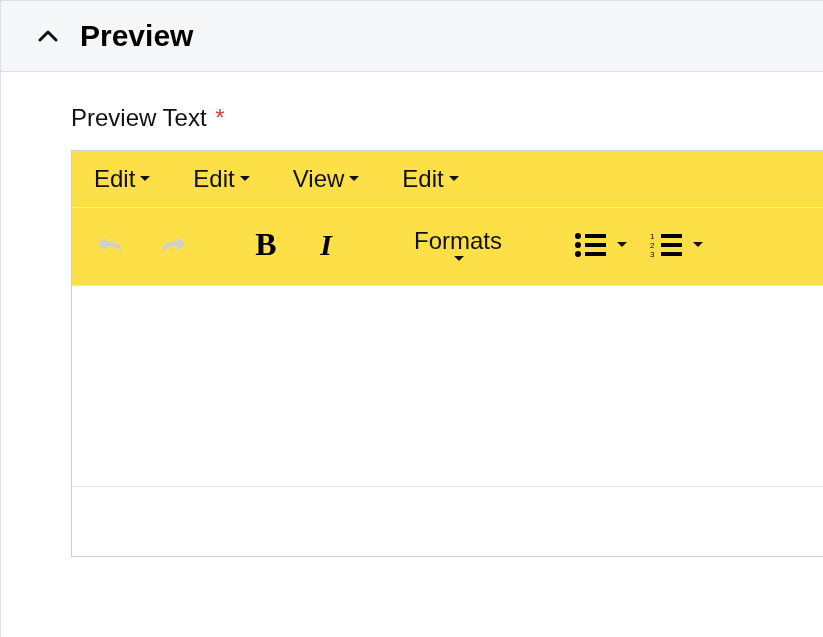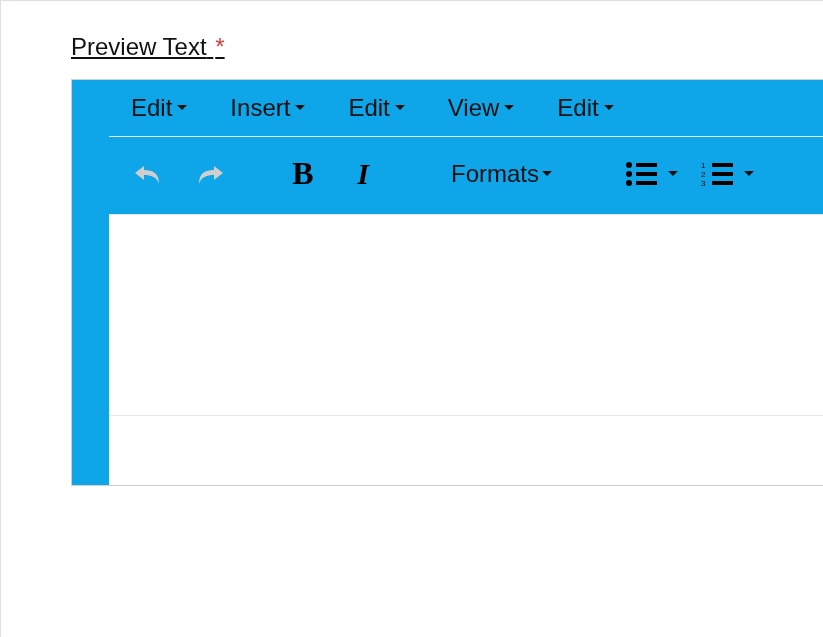--- a/index.html
+++ b/index.html
@@ -42,32 +42,30 @@
       color: #000000;
     }
     .panel-body {
       padding: 32px 0 0 70px;
     }
     .field-label {
       font-size: 24px;
       color: #111111;
       font-weight: 400;
       margin-bottom: 18px;
-      text-decoration: underline;
     }
     .required-asterisk {
       color: #d43f3a;
       font-size: 24px;
       margin-left: 2px;
     }
     .editor-container {
       border: 1px solid #cfcfcf;
       border-right: none;
-      background: #0ea5e9;
-      padding-left: 37px;
+      background: #fde047;
     }
     .menubar {
       display: flex;
       align-items: center;
       gap: 42px;
       padding: 14px 22px 14px 22px;
       border-bottom: 1px solid #e6e6e6;
     }
     .menu-item {
       display: inline-flex;
@@ -119,20 +117,21 @@
       color: #000000;
       width: 36px;
       text-align: center;
     }
     .formats-dd {
       display: inline-flex;
       align-items: center;
       font-size: 24px;
       color: #111111;
       cursor: pointer;
+      flex-direction: column;
     }
     .list-btn {
       display: inline-flex;
       align-items: center;
       cursor: pointer;
     }
     .list-split-caret {
       display: inline-flex;
       align-items: center;
       margin-left: 10px;
@@ -149,40 +148,40 @@
     .statusbar {
       height: 70px;
       border-top: 1px solid #e6e6e6;
       background: #ffffff;
     }
   </style>
 </head>
 <body>
 
 <div class="outer-border">
+  <div class="panel-header">
+    <span class="chevron-wrap">
+      <svg width="20" height="14" viewBox="0 0 20 14">
+        <path d="M2 11 L10 3 L18 11" stroke="#111111" stroke-width="3" fill="none" stroke-linecap="round" stroke-linejoin="round"></path>
+      </svg>
+    </span>
+    <span class="panel-title">Preview</span>
+  </div>
 
   <div class="panel-body">
     <div class="field-label">
       <span>Preview Text</span>
       <span class="required-asterisk">*</span>
     </div>
 
     <div class="editor-container">
 
       <div class="menubar">
         <span class="menu-item">
           <span>Edit</span>
-          <span class="caret">
-            <svg viewBox="0 0 12 8">
-                <path d="M1 1 L6 6 L11 1 Z" fill="#111111"></path>
-              </svg>
-          </span>
-        </span>
-        <span class="menu-item">
-          <span>Insert</span>
           <span class="caret">
             <svg viewBox="0 0 12 8">
                 <path d="M1 1 L6 6 L11 1 Z" fill="#111111"></path>
               </svg>
           </span>
         </span>
         <span class="menu-item">
           <span>Edit</span>
           <span class="caret">
             <svg viewBox="0 0 12 8">

